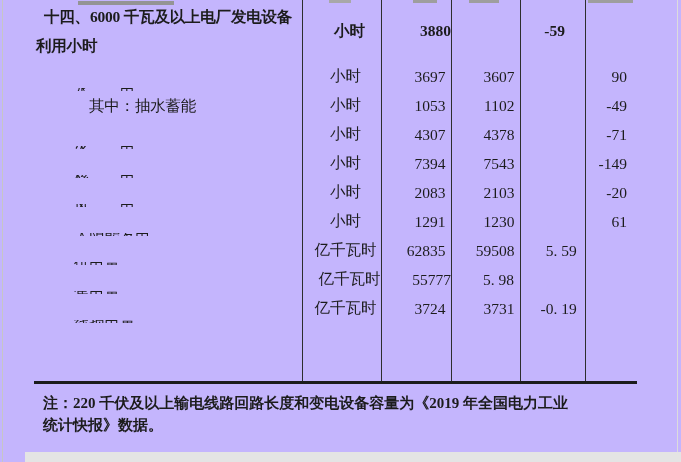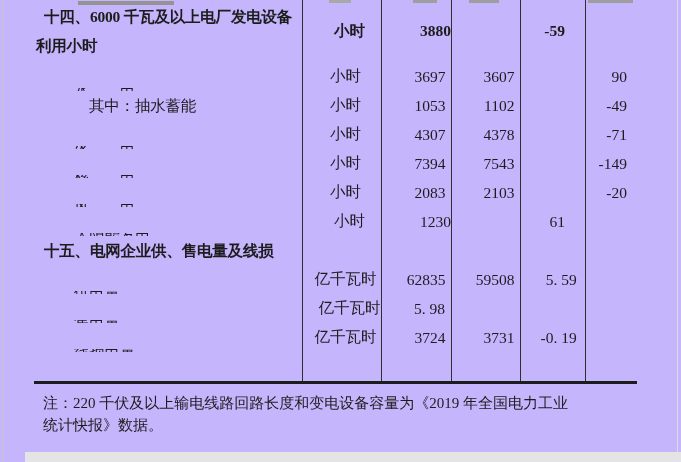--- a/index.html
+++ b/index.html
@@ -38,21 +38,21 @@
   
   .remnant{position:absolute;background:#949494;}
   .rm-1{left:78px; top:1px;width:96px;height:3.5px;}
   .rm-2{left:329px;top:0;  width:22px;height:2.5px;background:#a8a8a8;}
   .rm-3{left:413px;top:0;  width:24px;height:2.5px;background:#9e9e9e;}
   .rm-4{left:469px;top:0;  width:30px;height:2.5px;background:#9e9e9e;}
   .rm-5{left:588px;top:0;  width:45px;height:2.5px;background:#9e9e9e;}
   
   .note{
     position:absolute;left:43px;top:392px;width:532px;
-    font-size:15px;line-height:22px;letter-spacing:0;
+    font-size:15px;line-height:22px;letter-spacing:0;font-weight:bold;
   }
 </style>
 </head>
 <body>
 
 <div class="page">
 
   <div class="remnant rm-1"></div>
   <div class="remnant rm-2"></div>
   <div class="remnant rm-3"></div>
@@ -117,49 +117,41 @@
     <div class="cell c-cur">2083</div>
     <div class="cell c-prev">2103</div>
     <div class="cell c-growth"></div>
     <div class="cell c-diff">-20</div>
   </div>
       <div class="row">
     <div class="cell c-label indent-1">
           <span class="wrapbox">太阳能发电</span>
         </div>
     <div class="cell c-unit">小时</div>
+    <div class="cell c-cur">1291</div>
     <div class="cell c-prev">1230</div>
     <div class="cell c-growth"></div>
     <div class="cell c-diff">61</div>
-  </div>
-      <div class="row section">
-    <div class="cell c-label indent-0">
-          <span class="wrapbox">十五、电网企业供、售电量及线损</span>
-        </div>
-    <div class="cell c-unit"></div>
-    <div class="cell c-cur"></div>
-    <div class="cell c-prev"></div>
-    <div class="cell c-growth"></div>
-    <div class="cell c-diff"></div>
   </div>
       <div class="row">
     <div class="cell c-label indent-1">
           <span class="wrapbox">供电量</span>
         </div>
     <div class="cell c-unit">亿千瓦时</div>
     <div class="cell c-cur">62835</div>
     <div class="cell c-prev">59508</div>
     <div class="cell c-growth">5. 59</div>
     <div class="cell c-diff"></div>
   </div>
       <div class="row">
     <div class="cell c-label indent-1">
           <span class="wrapbox">售电量</span>
         </div>
     <div class="cell c-unit">亿千瓦时</div>
+    <div class="cell c-prev">55777</div>
     <div class="cell c-growth">5. 98</div>
     <div class="cell c-diff"></div>
   </div>
       <div class="row">
     <div class="cell c-label indent-1">
           <span class="wrapbox">线损电量</span>
         </div>
     <div class="cell c-unit">亿千瓦时</div>
     <div class="cell c-cur">3724</div>
     <div class="cell c-prev">3731</div>

